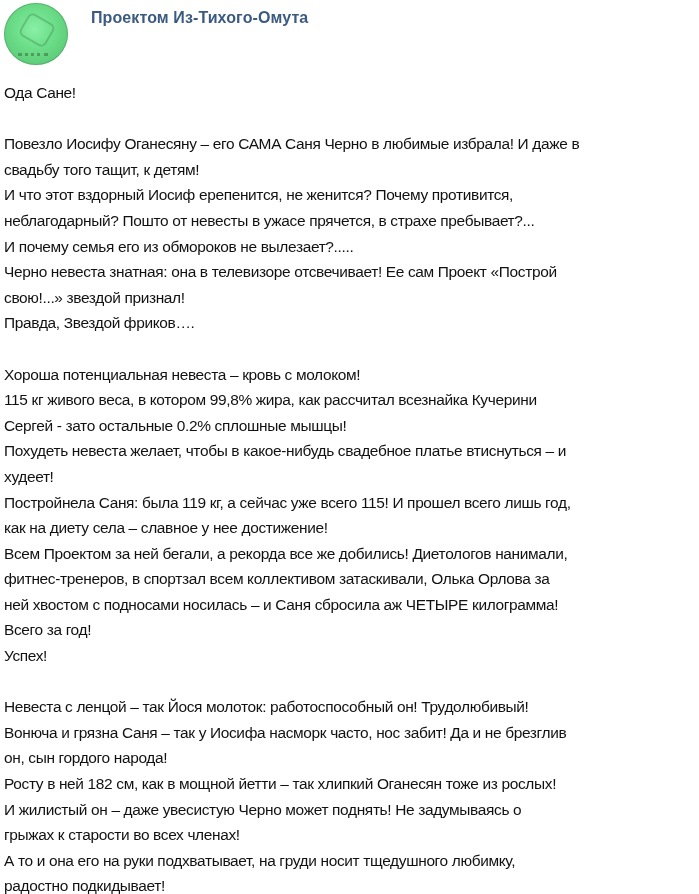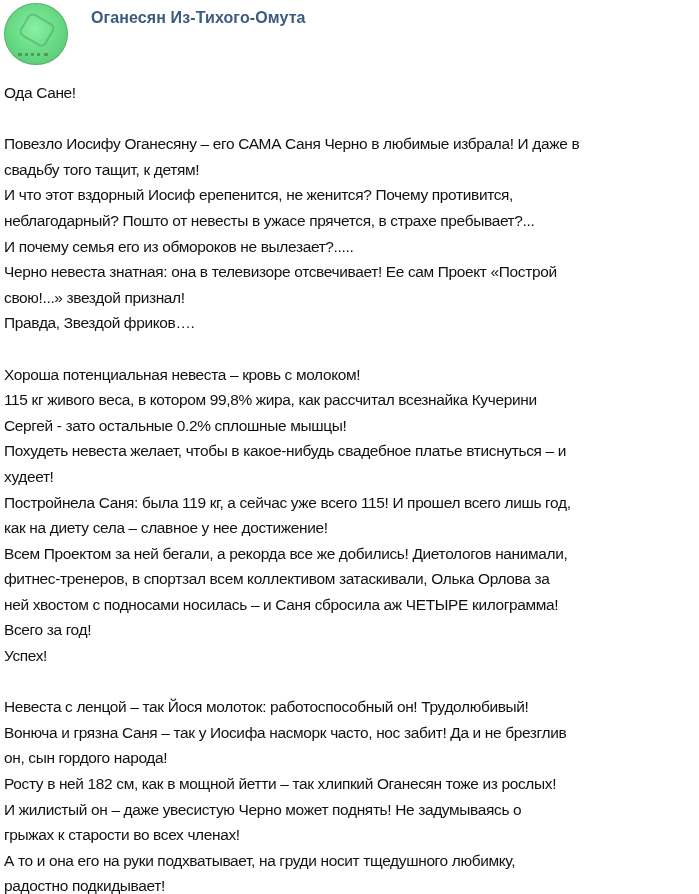--- a/index.html
+++ b/index.html
@@ -27,21 +27,21 @@
   .blank { height:25.6px; }
 </style>
 </head>
 <body>
 
 <div class="header">
   <div class="avatar">
     <div class="pat1"></div>
     <div class="pat2"></div>
   </div>
-  <div class="author">Оганесян Из-Тихого-Омута</div>
+  <div class="author">Проектом Из-Тихого-Омута</div>
 </div>
 
 <div class="post" id="post-body">
     <div class="line" style="transform: scaleX(0.997101);">Ода Сане!</div>
     <div class="blank"></div>
     <div class="line" style="transform: scaleX(0.997101);">Повезло Иосифу Оганесяну – его САМА Саня Черно в любимые избрала! И даже в</div>
     <div class="line" style="transform: scaleX(0.997101);">свадьбу того тащит, к детям!</div>
     <div class="line" style="transform: scaleX(0.997101);">И что этот вздорный Иосиф ерепенится, не женится? Почему противится,</div>
     <div class="line" style="transform: scaleX(0.997101);">неблагодарный? Пошто от невесты в ужасе прячется, в страхе пребывает?...</div>
     <div class="line" style="transform: scaleX(0.997101);">И почему семья его из обмороков не вылезает?.....</div>

